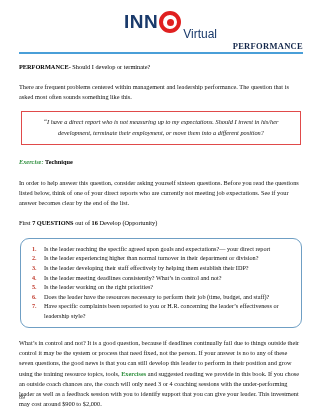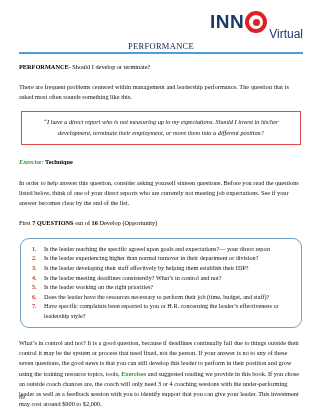--- a/index.html
+++ b/index.html
@@ -20,21 +20,21 @@
     height: 414px;
     box-sizing: border-box;
     padding: 4px 17px 0 19px;
     position: relative;
   }
 
   
   .logo-row {
     display: flex;
     align-items: center;
-    justify-content: flex-end;
+    justify-content: center;
     padding-left: 19px;
     height: 34px;
   }
   .logo-text {
     font-family: "Liberation Sans", sans-serif;
     font-weight: bold;
     font-size: 19px;
     letter-spacing: 0.5px;
     color: #1a3a6b;
     line-height: 1;
@@ -64,23 +64,23 @@
     font-size: 12px;
     color: #1a3a6b;
     font-weight: normal;
     position: relative;
     top: 13px;
     margin-left: 1px;
   }
 
   
   .doc-title {
-    text-align: center;
+    text-align: right;
     font-family: "Liberation Serif", serif;
-    font-weight: normal;
+    font-weight: bold;
     font-size: 8.5px;
     letter-spacing: 0.3px;
     color: #12264a;
     margin: 3px 0 1px 0;
   }
   .header-rule {
     height: 1.5px;
     background: #4a9fd8;
     margin: 0 0 8px 0;
   }

